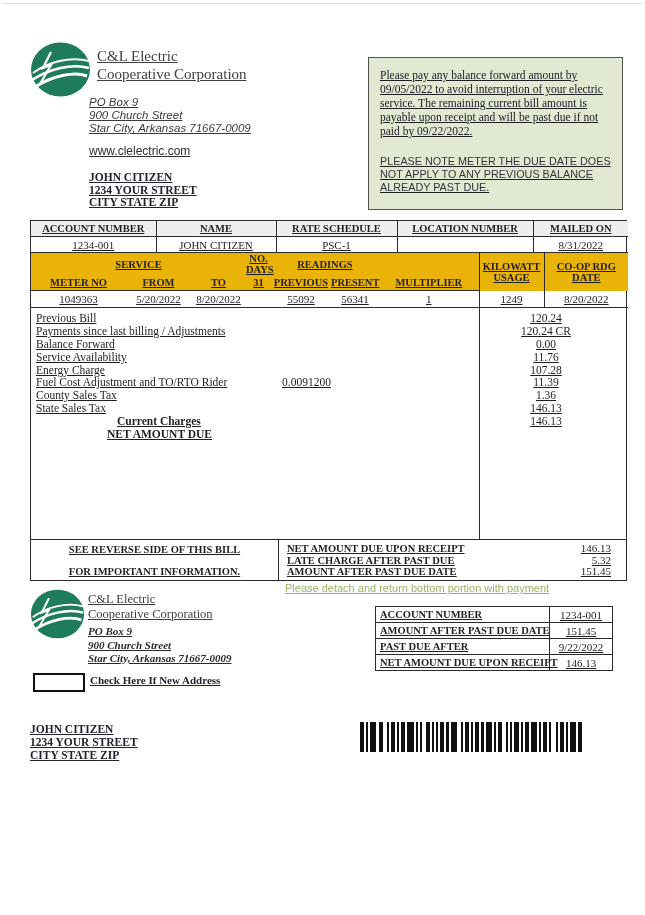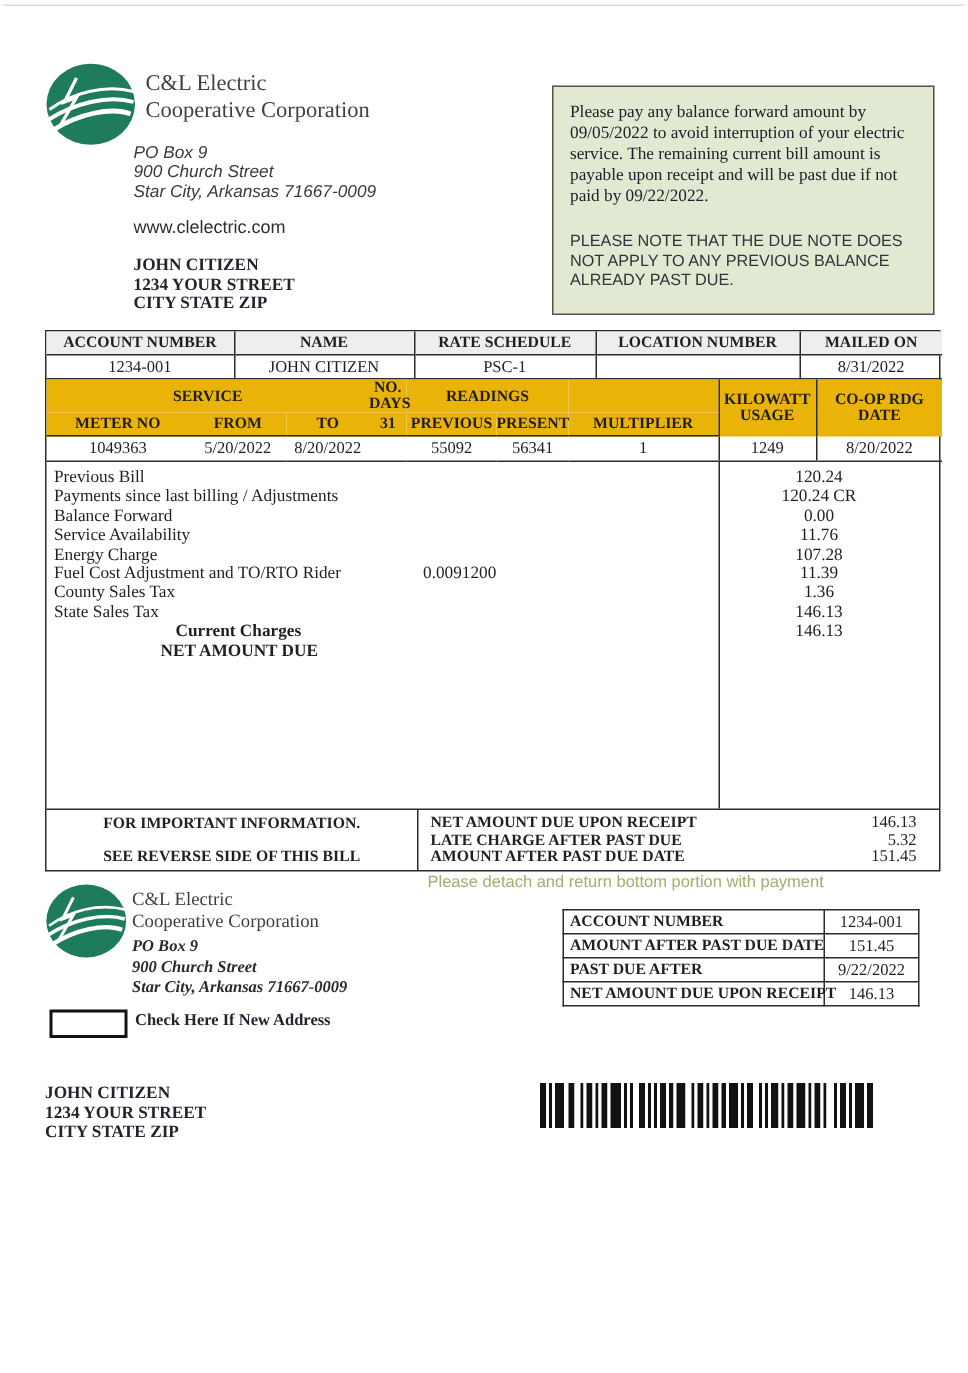--- a/index.html
+++ b/index.html
@@ -1,20 +1,20 @@
 <!DOCTYPE html>
 <html style="--logo-green: #1e7c5a; --notice-bg: #e1e9d2; --detach-green: #9cb269;"><head>
 <meta charset="utf-8">
 <style>
   html,body { margin:0; padding:0; background:#ffffff; }
   .page {
     position:relative; width:645px; height:915px; background:#fff;
     font-family:"Liberation Serif", serif; color:#1f1f1f; overflow:hidden;
   }
-  .abs { position:absolute; }
+  .abs { position:absolute;text-decoration:underline; }
   .top-edge-line { position:absolute; top:3px; left:2px; width:641px; border-top:1px solid #dcdcdc; }
 
   
   .logo-wrap { color:var(--logo-green,#1e7c5a); }
   .co-name { font-size:15px; line-height:17.5px; color:#3f3f3f; }
   .co-addr { font-family:"Liberation Sans", sans-serif; font-style:italic; font-size:11.5px; line-height:13px; color:#3a3a3a; }
   .website { font-family:"Liberation Sans", sans-serif; font-size:12px; color:#2e2e2e; }
   .cust-block { font-weight:bold; font-size:11.5px; line-height:12.5px; color:#23232e; }
 
   .notice-box {
@@ -94,21 +94,21 @@
   </div>
   <div class="abs website" style="left:89px; top:144px;">www.clelectric.com</div>
   <div class="abs cust-block" style="left:89px; top:171px;">
     <div>JOHN CITIZEN</div>
     <div>1234 YOUR STREET</div>
     <div>CITY STATE ZIP</div>
   </div>
 
   <div class="abs notice-box">
     <p class="notice-p1">Please pay any balance forward amount by 09/05/2022 to avoid interruption of your electric service. The remaining current bill amount is payable upon receipt and will be past due if not paid by 09/22/2022.</p>
-    <p class="notice-p2">PLEASE NOTE THAT THE DUE NOTE DOES NOT APPLY TO ANY PREVIOUS BALANCE ALREADY PAST DUE.</p>
+    <p class="notice-p2">PLEASE NOTE METER THE DUE DATE DOES NOT APPLY TO ANY PREVIOUS BALANCE ALREADY PAST DUE.</p>
   </div>
 
   <div class="abs bill-block">
 
     <table class="t1">
       <colgroup>
           <col style="width:125px">
           <col style="width:120px">
           <col style="width:121px">
           <col style="width:136px">
@@ -225,22 +225,22 @@
         </div>
         <div class="charge-row">
           <span class="c-label" style="padding-left: 76px; font-weight: bold;">NET AMOUNT DUE</span>
           <span class="c-rate"></span>
           <span class="c-amount"></span>
         </div>
       </div>
 
     <div class="summary">
       <div class="sum-left">
+        <div>SEE REVERSE SIDE OF THIS BILL</div>
         <div>FOR IMPORTANT INFORMATION.</div>
-        <div>SEE REVERSE SIDE OF THIS BILL</div>
       </div>
       <div class="sum-right">
         <div class="sum-row">
           <span class="lbl">NET AMOUNT DUE UPON RECEIPT</span>
           <span class="amt">146.13</span>
         </div>
         <div class="sum-row">
           <span class="lbl">LATE CHARGE AFTER PAST DUE</span>
           <span class="amt">5.32</span>
         </div>

